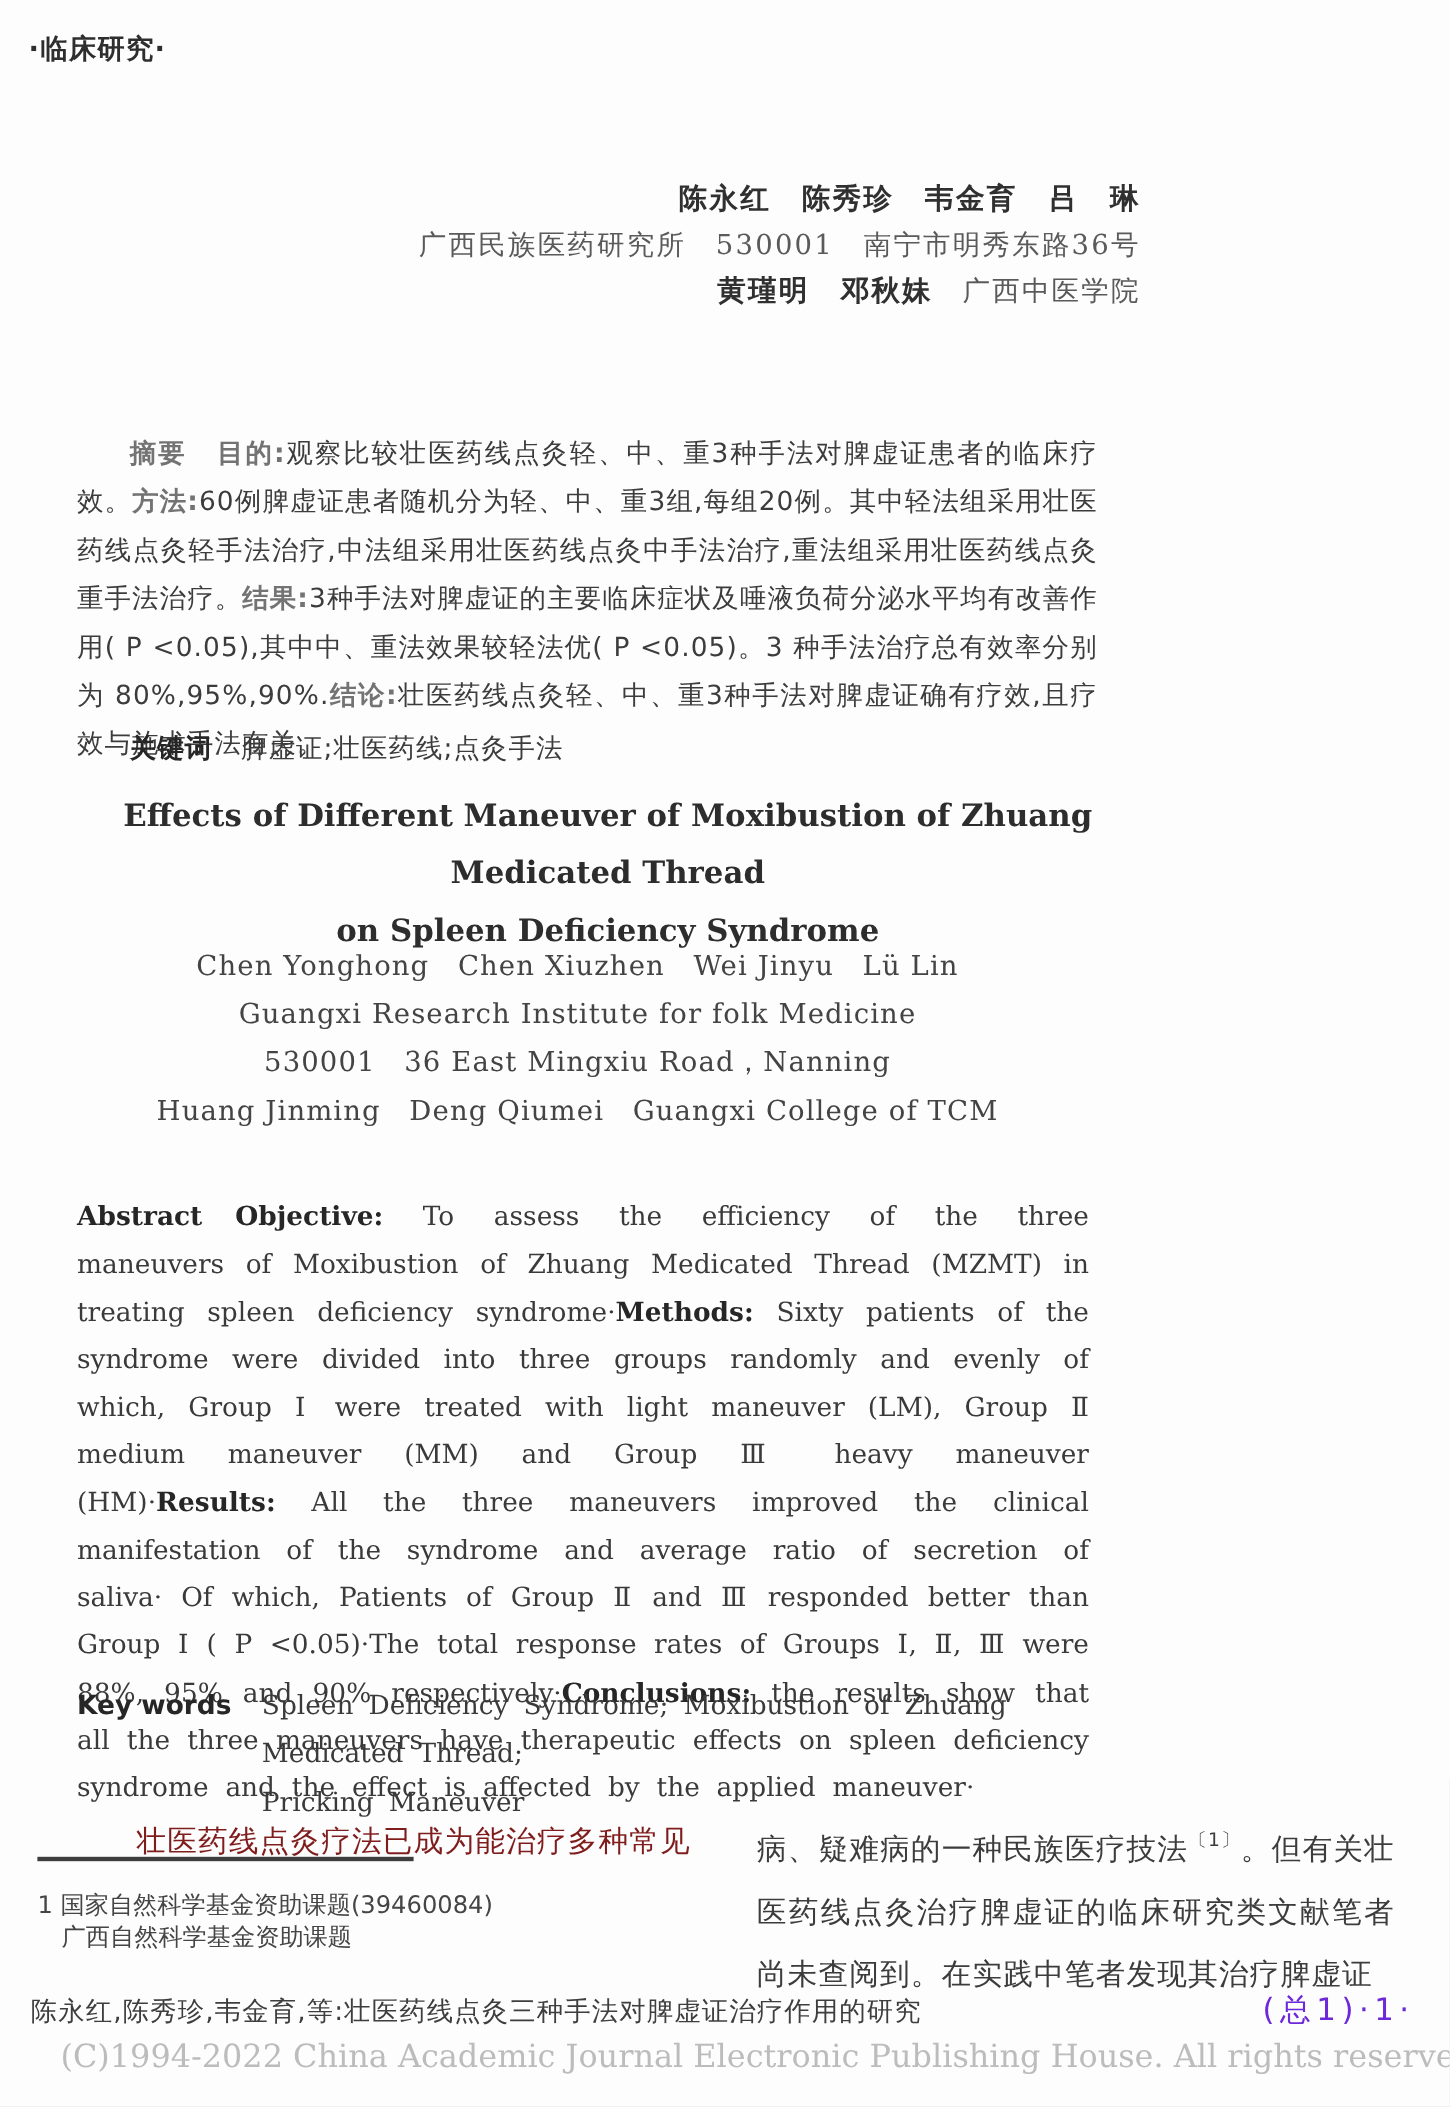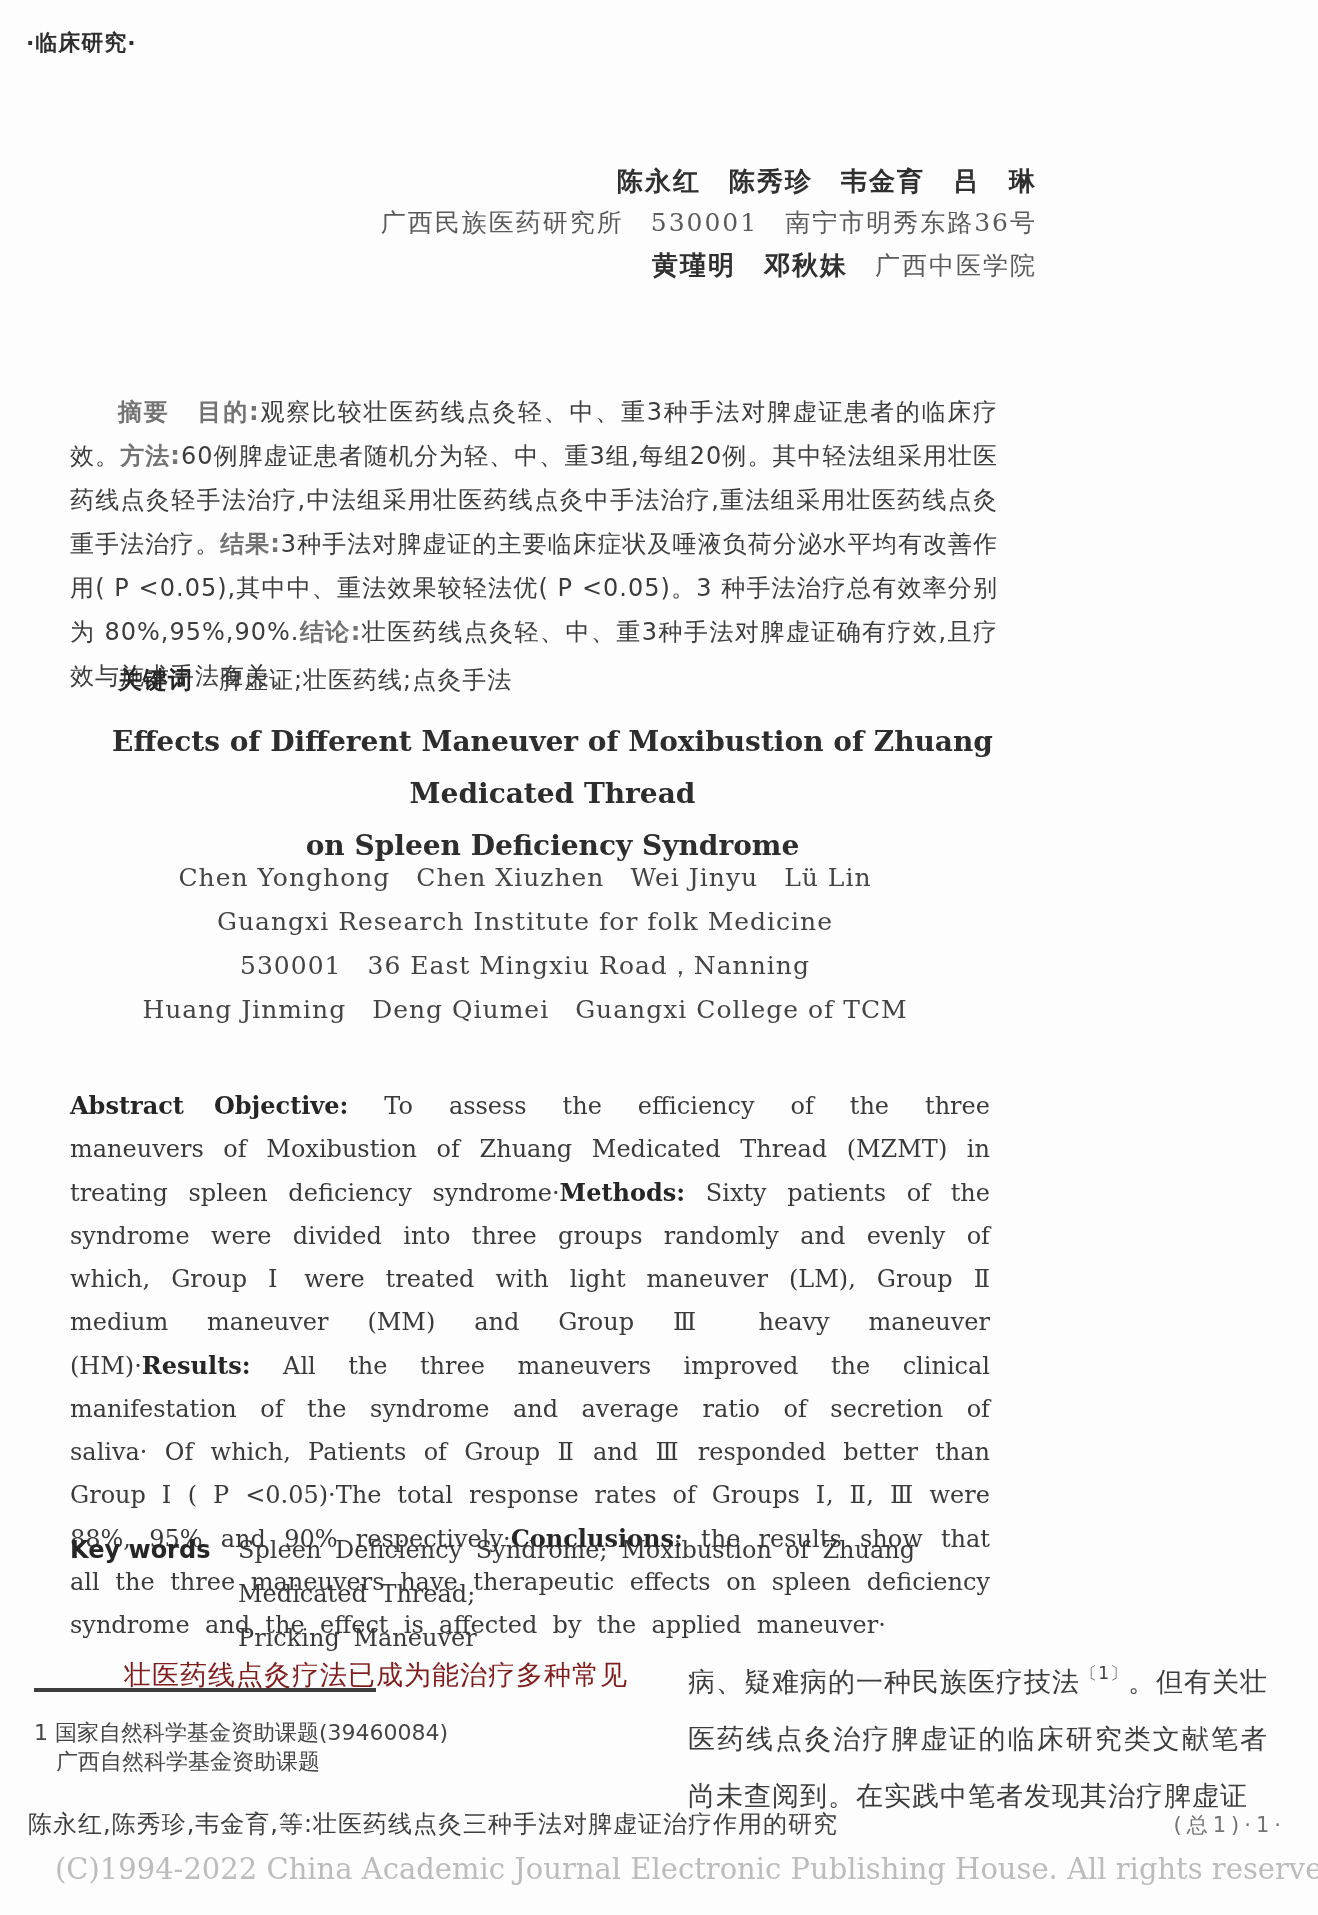--- a/index.html
+++ b/index.html
@@ -8,21 +8,21 @@
     width:1318px;height:1915px;
     margin:0 auto;
     background:#fdfdfd;
     overflow:hidden;
     color:#363636;
     font-family:"DejaVu Sans",sans-serif;
   }
   
   .col-mark{
     position:absolute;left:26px;top:28px;
-    font-size:22px;font-weight:bold;color:#2e2e2e;letter-spacing:1px;
+    font-size:25px;font-weight:bold;color:#2e2e2e;letter-spacing:1px;
   }
   .title-row{
     position:absolute;left:65px;top:70px;width:975px;
     text-align:center;white-space:nowrap;
   }
   .title-row .t{
     font-size:41px;font-weight:bold;color:#272727;letter-spacing:2px;
   }
   .title-row .fn{
     font-size:24px;font-weight:normal;color:#3a3a3a;
@@ -101,21 +101,21 @@
   .footnote .fn-lines{
     margin-top:26px;font-size:22px;color:#454545;line-height:29px;
   }
   .footnote .fn-lines .l2{padding-left:22px;}
   
   .footer-row{
     position:absolute;left:28px;top:1808px;width:1258px;
     display:flex;justify-content:space-between;align-items:baseline;
     font-size:24px;color:#3e3e3e;letter-spacing:1px;
   }
-  .footer-row .pageinfo{font-size:21px;color:#737373;letter-spacing:5px;}
+  .footer-row .pageinfo{font-size:28px;color:#6d28d9;letter-spacing:5px;}
   .watermark{
     position:absolute;left:55px;top:1850px;width:1263px;
     font-family:"DejaVu Serif",serif;
     font-size:29px;color:#bcbcbc;white-space:nowrap;overflow:hidden;
   }
 </style>
 </head>
 <body>
 
 <div class="page">

